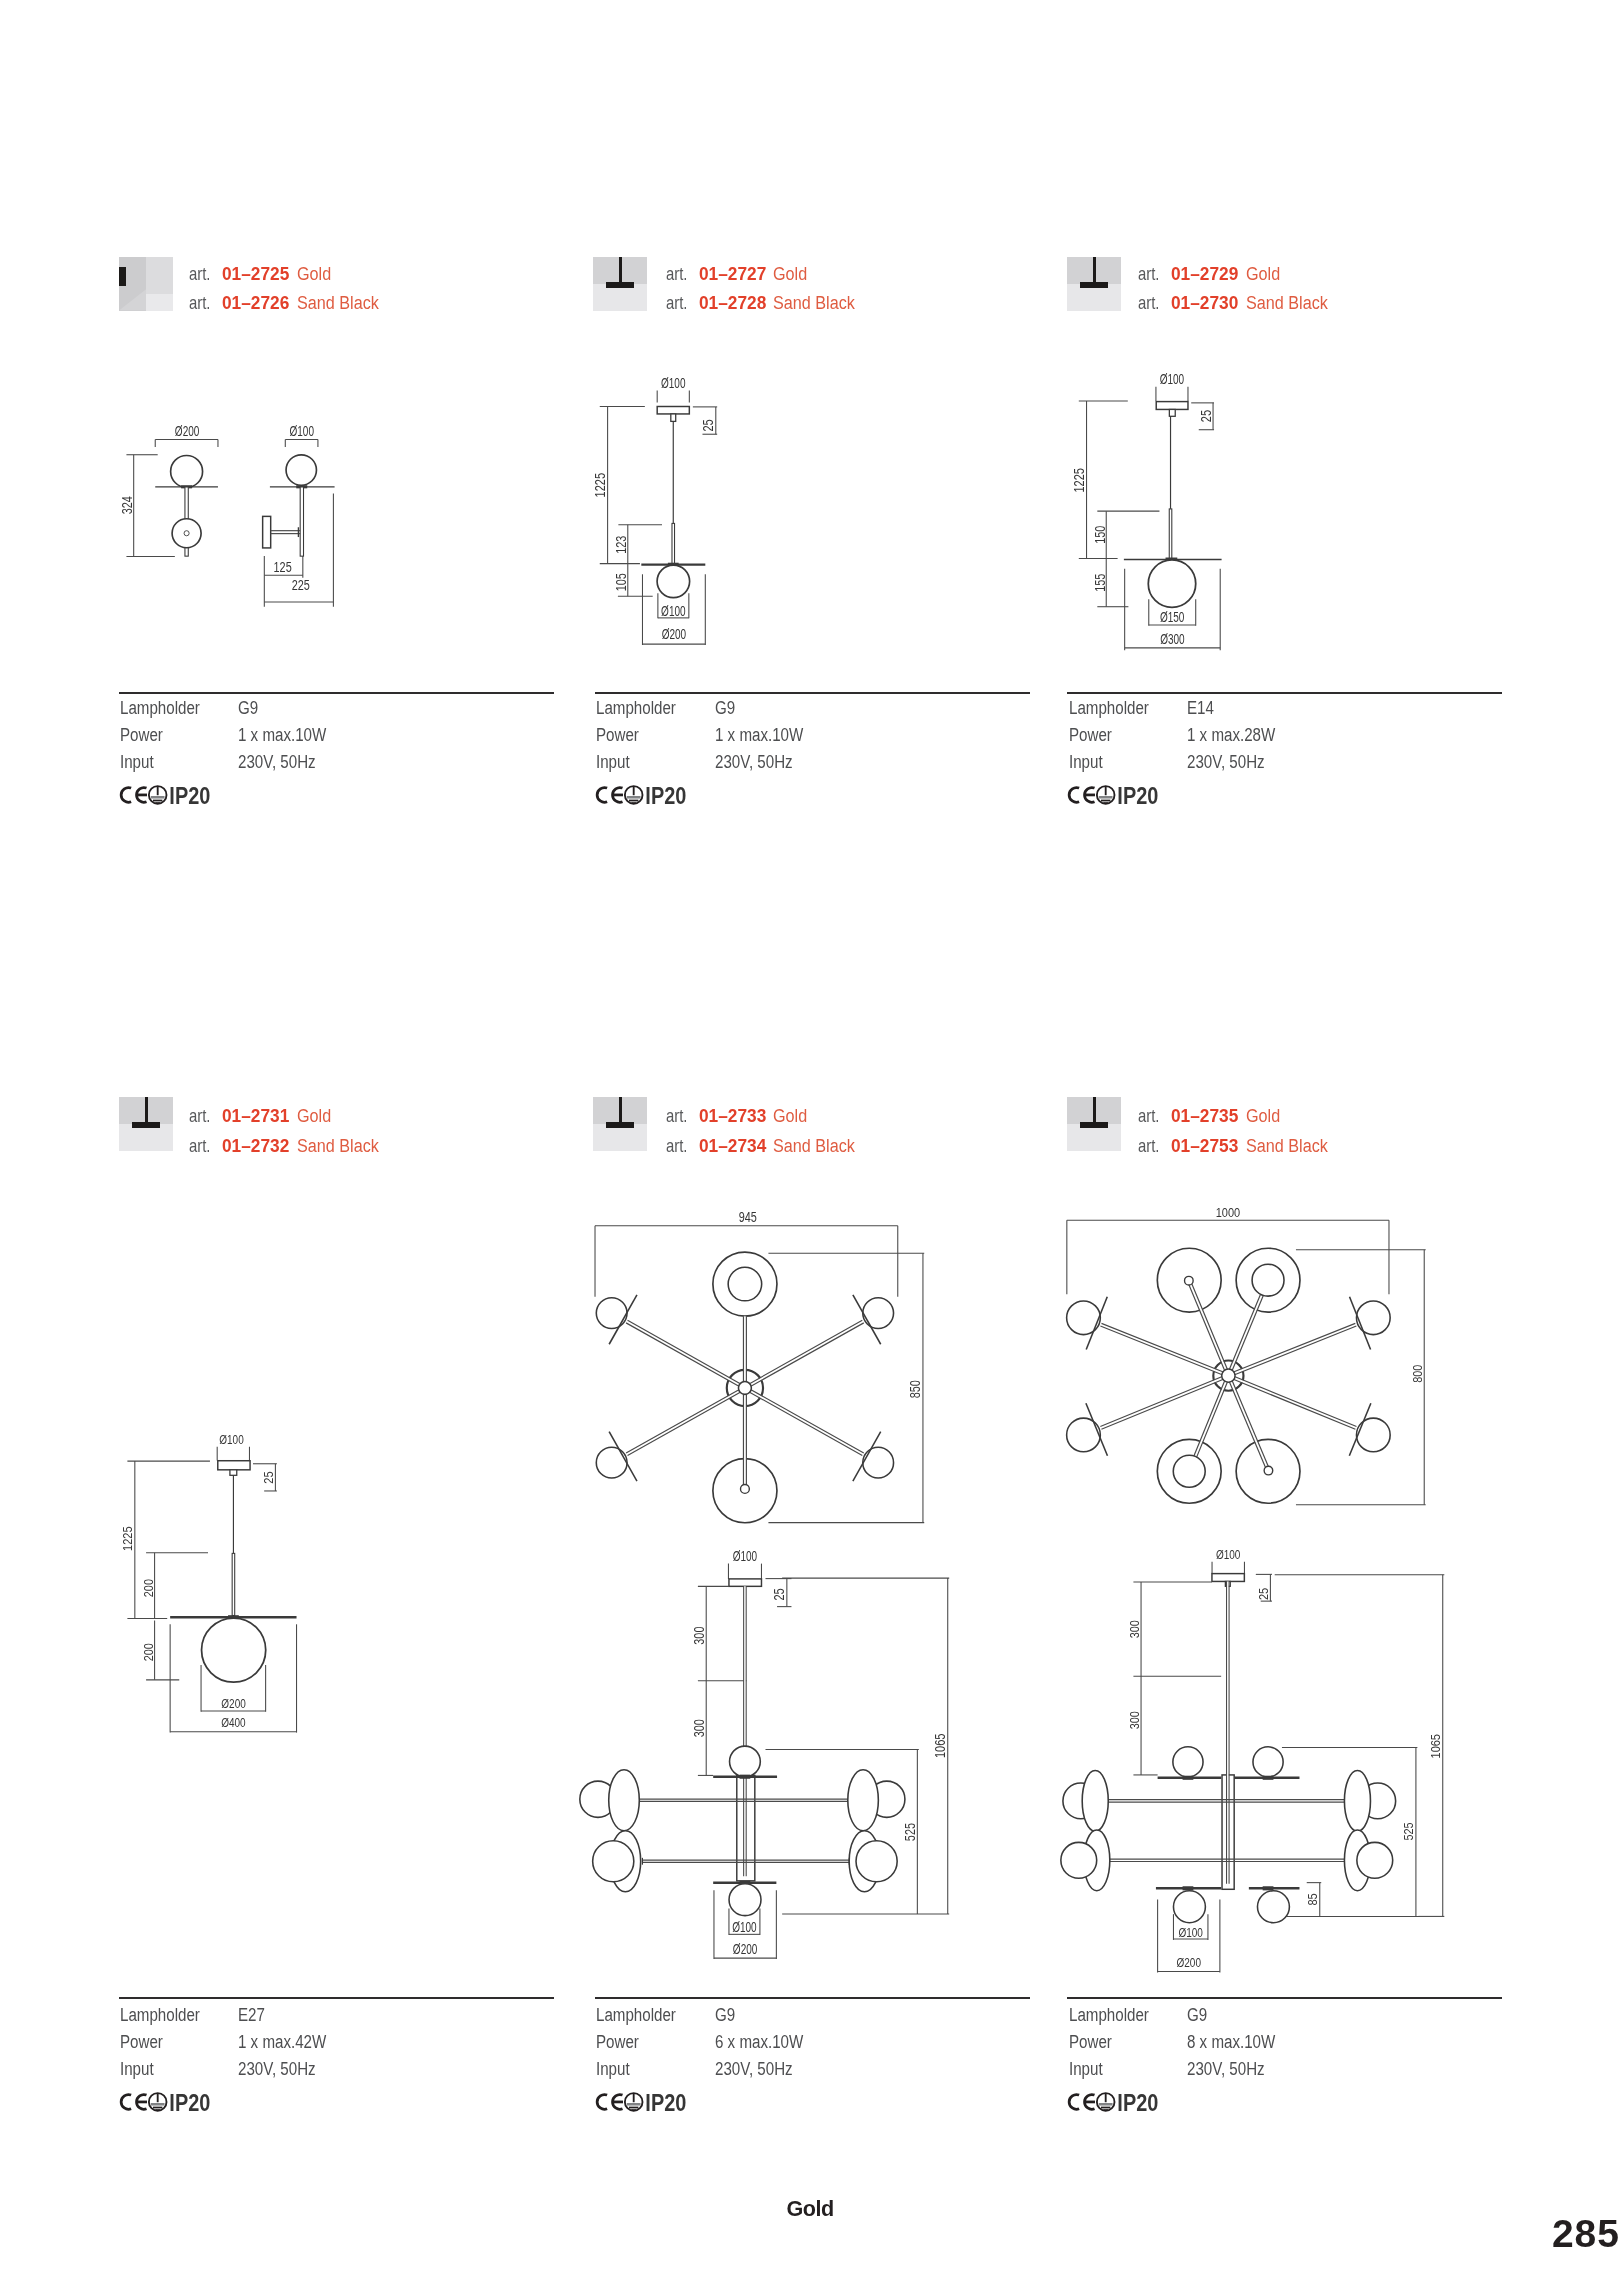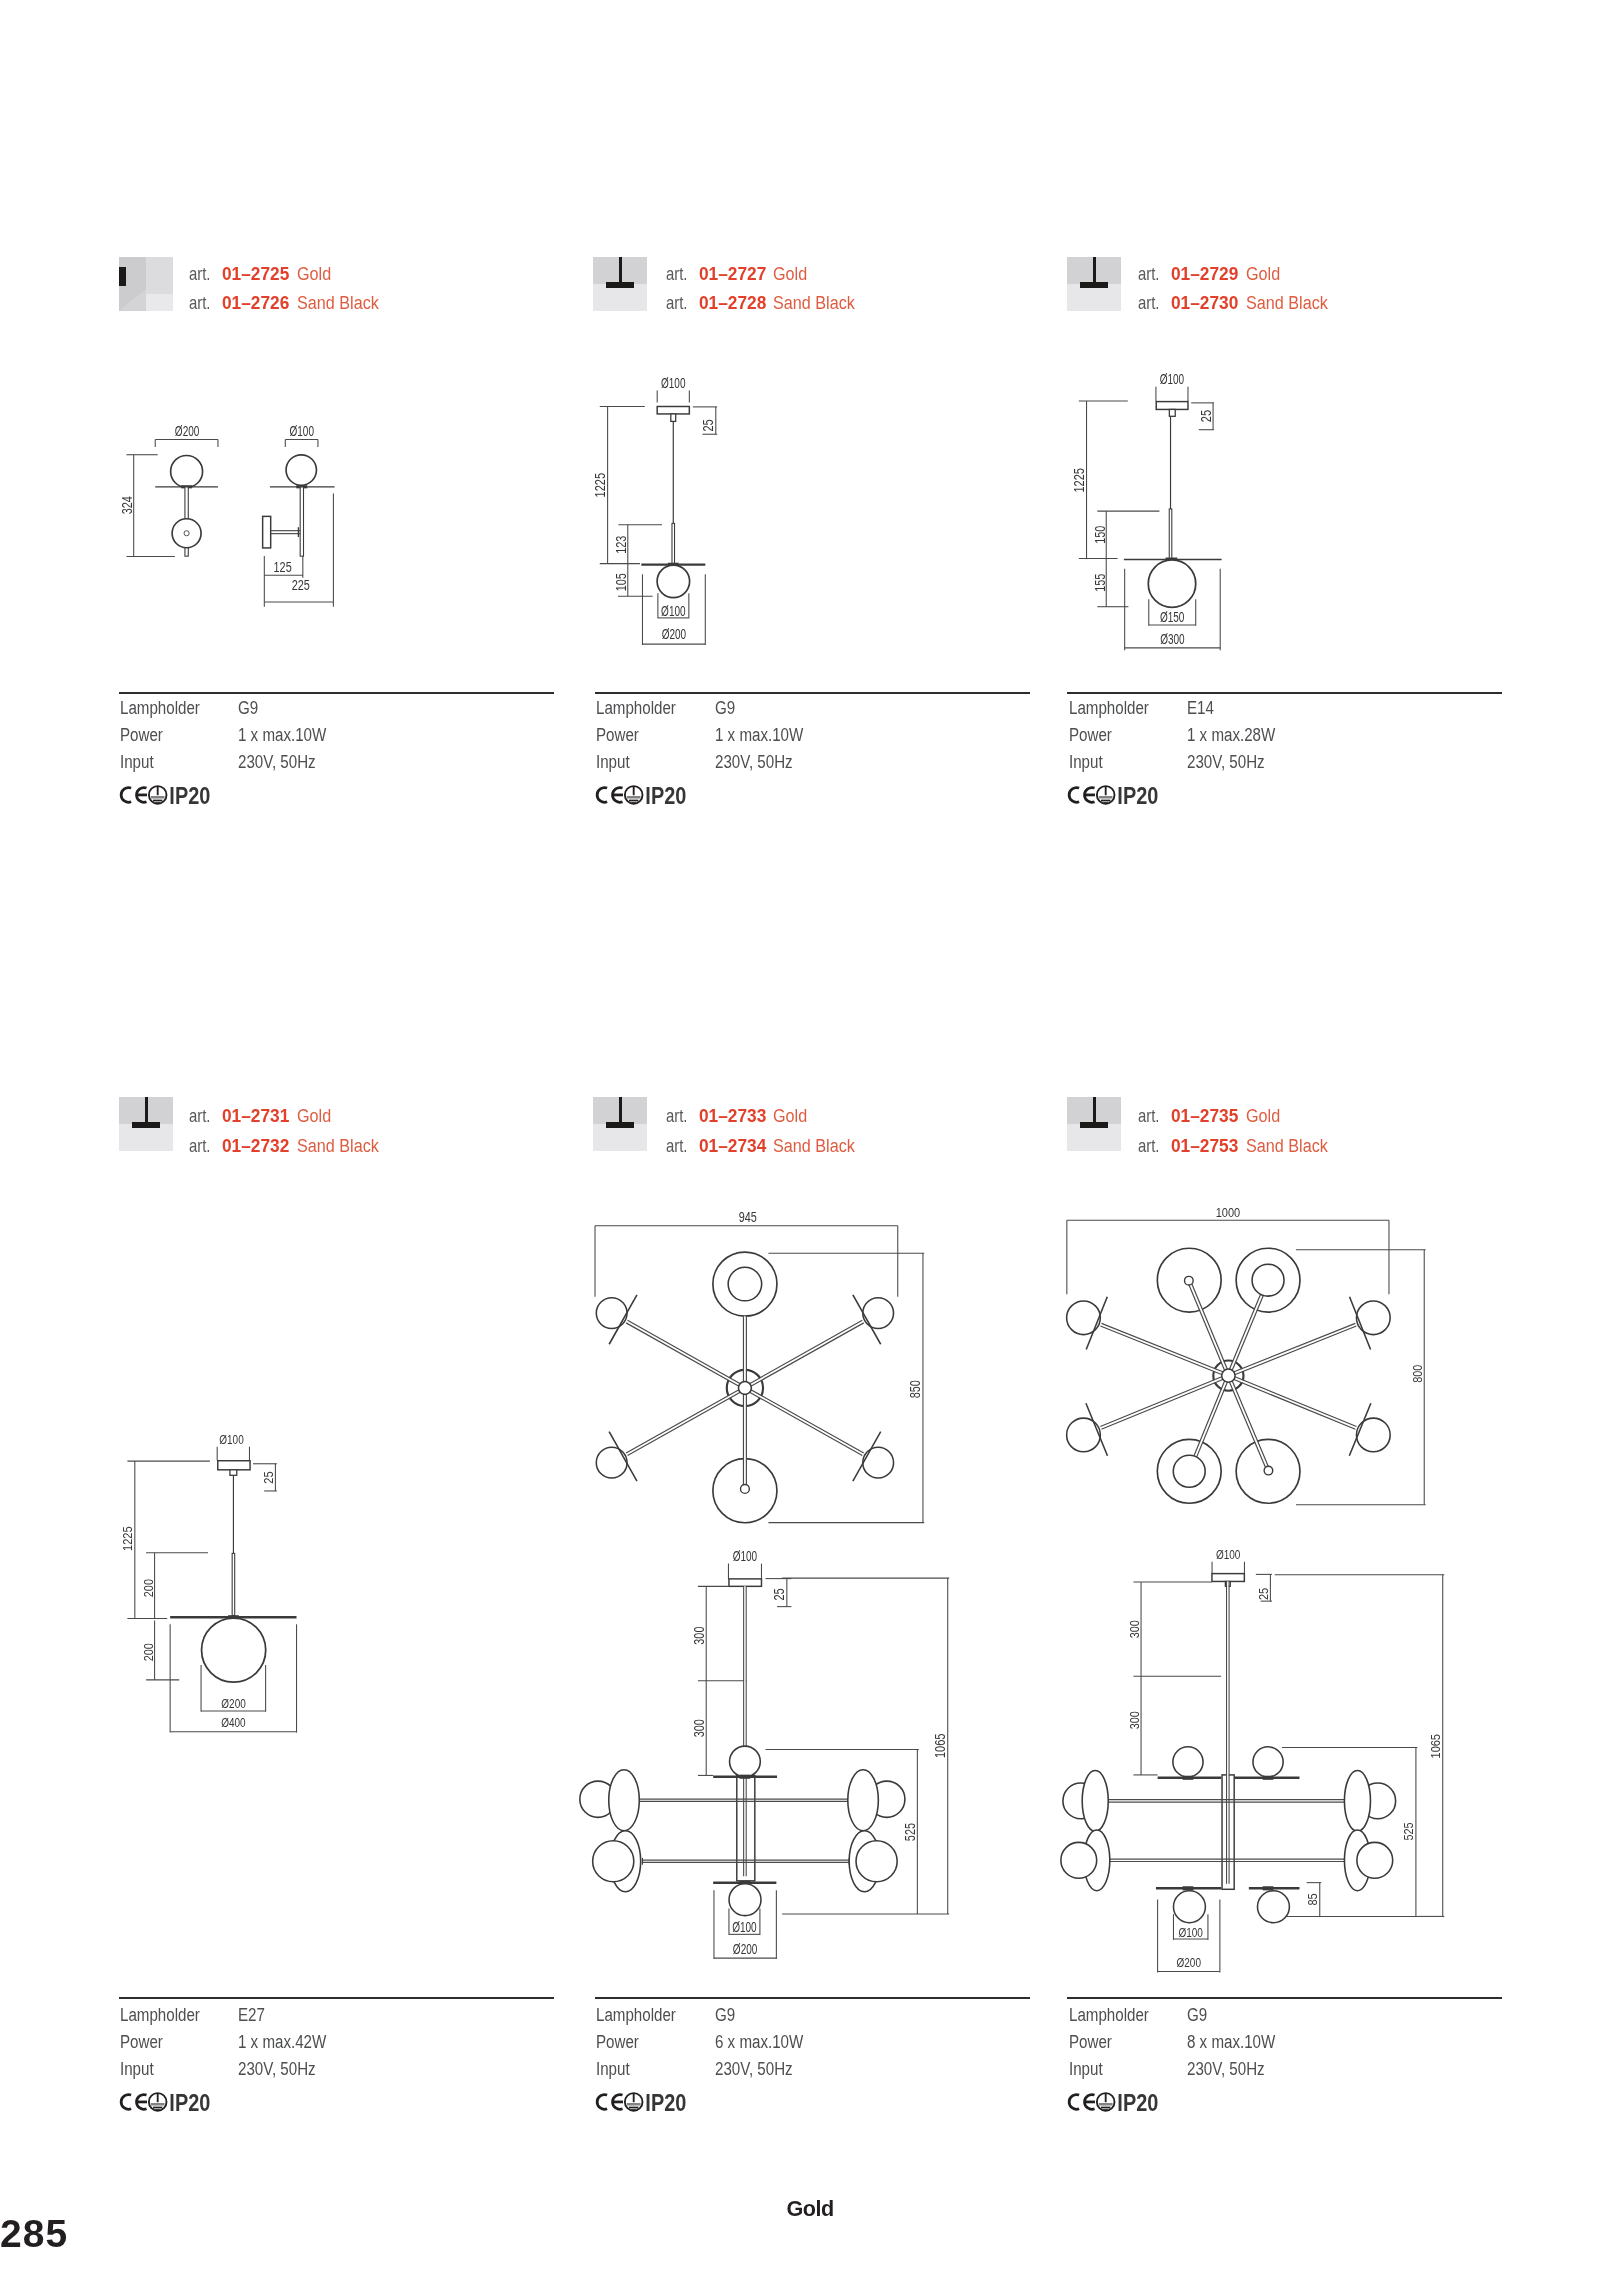--- a/index.html
+++ b/index.html
@@ -212,21 +212,21 @@
   <line x1="19.2" y1="14.2" x2="29.6" y2="14.2" stroke="#231f20" stroke-width="2.8"></line>
   <circle cx="40.5" cy="14.2" r="9.0" fill="none" stroke="#231f20" stroke-width="1.9"></circle>
   <line x1="40.5" y1="5.2" x2="40.5" y2="14.5" stroke="#231f20" stroke-width="1.9"></line>
   <line x1="33.5" y1="16.6" x2="47.5" y2="16.6" stroke="#818385" stroke-width="2.6"></line>
   <line x1="35.7" y1="19.9" x2="45.3" y2="19.9" stroke="#231f20" stroke-width="1.8"></line>
   <line x1="38.2" y1="22.4" x2="42.8" y2="22.4" stroke="#231f20" stroke-width="1.5"></line>
   <text x="52.4" y="23.5" font-size="24" font-weight="bold" fill="#231f20" textLength="41.8" lengthAdjust="spacingAndGlyphs">IP20</text>
 </svg>
 
 <div class="abs" style="left:0;top:2196px;width:1620px;text-align:center;font-weight:bold;color:#231f20;font-size:21.6px;letter-spacing:-0.5px;">Gold</div>
-<div class="abs" style="left:0;top:2212px;width:1620px;text-align:left;font-weight:bold;color:#231f20;font-size:39px;letter-spacing:1px;">285</div>
+<div class="abs" style="left:0;top:2212px;width:1620px;text-align:right;font-weight:bold;color:#231f20;font-size:39px;letter-spacing:1px;">285</div>
 
 <svg style="left:118px;top:412px" width="343" height="216" viewBox="120 420 350 220">
     <text class="dt" x="190.5" y="444.5" text-anchor="middle" textLength="25" lengthAdjust="spacingAndGlyphs">Ø200</text>
     <line x1="158.0" y1="447.8" x2="222.0" y2="447.8" stroke="#4a4a4a" stroke-width="1.1"></line>
     <line x1="158.0" y1="447.8" x2="158.0" y2="455.5" stroke="#4a4a4a" stroke-width="1.1"></line>
     <line x1="222.0" y1="447.8" x2="222.0" y2="455.5" stroke="#4a4a4a" stroke-width="1.1"></line>
     <circle cx="190.0" cy="480.5" r="16.3" fill="white" stroke="#3a3a3a" stroke-width="1.7"></circle>
     <line x1="158.0" y1="496.3" x2="222.0" y2="496.3" stroke="#3a3a3a" stroke-width="1.3"></line>
     <rect x="184.4" y="494.5" width="11.2" height="3.2" fill="#3a3a3a"></rect>
     <rect x="188.3" y="496.3" width="3.4" height="70.6" fill="white" stroke="#3a3a3a" stroke-width="1.1"></rect>

